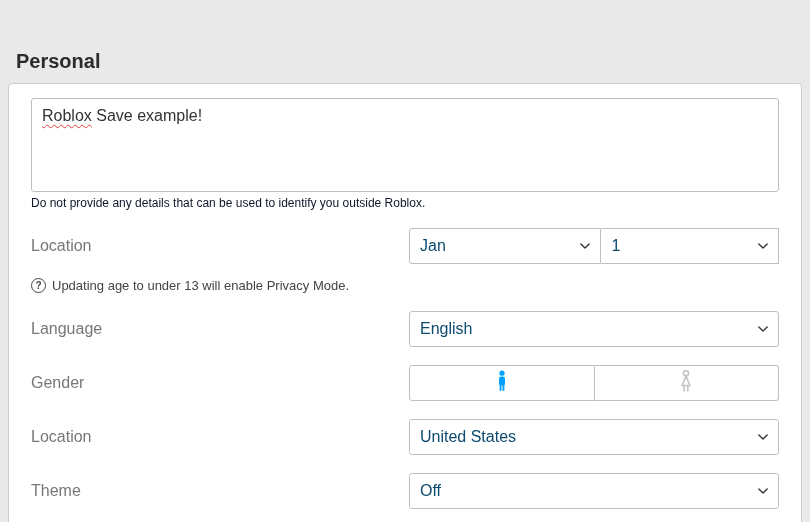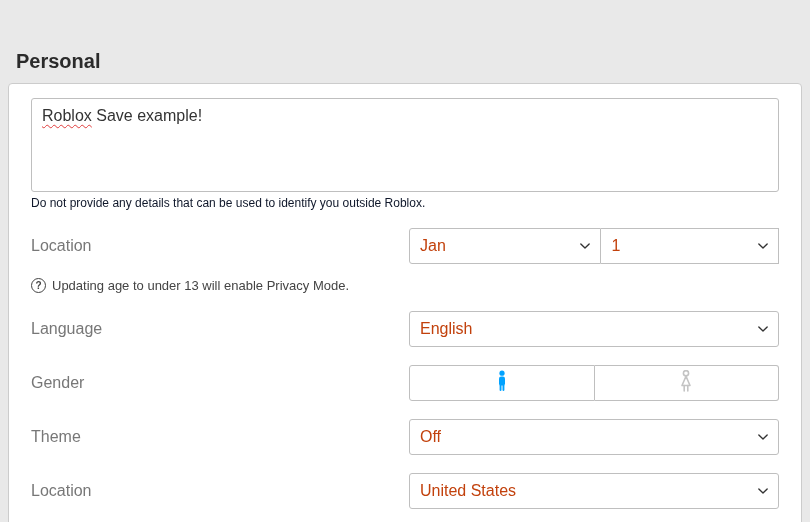--- a/index.html
+++ b/index.html
@@ -90,21 +90,21 @@
       gap: 0;
     }
     .select {
       position: relative;
       border: 1px solid #bfbfbf;
       height: 36px;
       display: flex;
       align-items: center;
       padding: 0 28px 0 10px;
       font-size: 16px;
-      color: #c2410c;
+      color: #0c4a6e;
       background: #fff;
       cursor: pointer;
     }
     .select + .select { border-left: none; }
     .select.first { border-radius: 3px 0 0 3px; }
     .select.last  { border-radius: 0 3px 3px 0; }
     .select.full  { border-radius: 3px; width: 100%; }
     .chev {
       position: absolute;
       right: 10px;
@@ -225,45 +225,45 @@
                 <line x1="6.2" y1="15.5" x2="6.2" y2="21" stroke="#c4c4c4" stroke-width="1.6" stroke-linecap="round"></line>
                 <line x1="9.8" y1="15.5" x2="9.8" y2="21" stroke="#c4c4c4" stroke-width="1.6" stroke-linecap="round"></line>
               </svg>
             </span>
           </div>
         </div>
       </div>
     </div>
 
     <div class="form-row">
+      <div class="form-label">Location</div>
+      <div class="form-control">
+        <div class="select full">
+          <span>United States</span>
+          <span class="chev">
+              <svg viewBox="0 0 12 12" width="10" height="10">
+                <path d="M1 3.5 L6 8.5 L11 3.5" stroke="#333" stroke-width="1.6" fill="none" stroke-linecap="round" stroke-linejoin="round"></path>
+              </svg>
+            </span>
+        </div>
+      </div>
+    </div>
+
+    <div class="form-row">
       <div class="form-label">Theme</div>
       <div class="form-control">
         <div class="select full">
           <span>Off</span>
           <span class="chev">
               <svg viewBox="0 0 12 12" width="10" height="10">
                 <path d="M1 3.5 L6 8.5 L11 3.5" stroke="#333" stroke-width="1.6" fill="none" stroke-linecap="round" stroke-linejoin="round"></path>
               </svg>
             </span>
         </div>
       </div>
     </div>
 
-    <div class="form-row">
-      <div class="form-label">Location</div>
-      <div class="form-control">
-        <div class="select full">
-          <span>United States</span>
-          <span class="chev">
-              <svg viewBox="0 0 12 12" width="10" height="10">
-                <path d="M1 3.5 L6 8.5 L11 3.5" stroke="#333" stroke-width="1.6" fill="none" stroke-linecap="round" stroke-linejoin="round"></path>
-              </svg>
-            </span>
-        </div>
-      </div>
-    </div>
-
     <div class="save-row">
       <button class="save-btn">Save</button>
     </div>
 
   </div>
 </div>
 
 </body></html>

